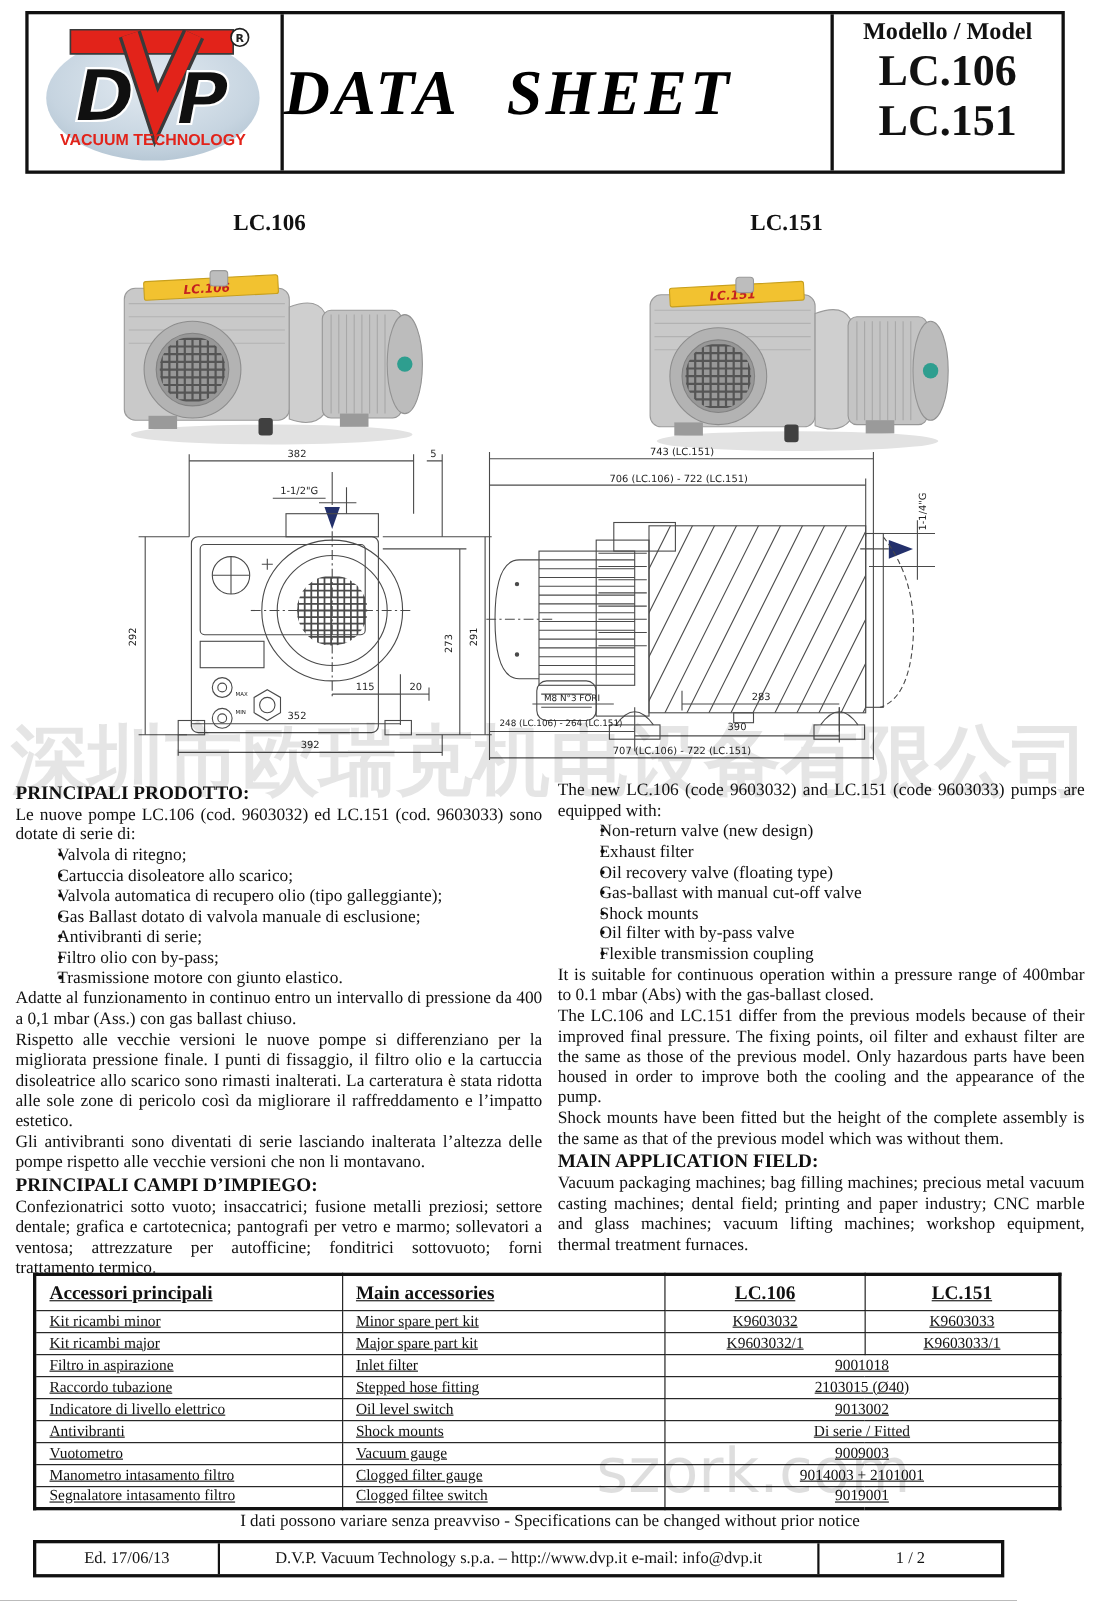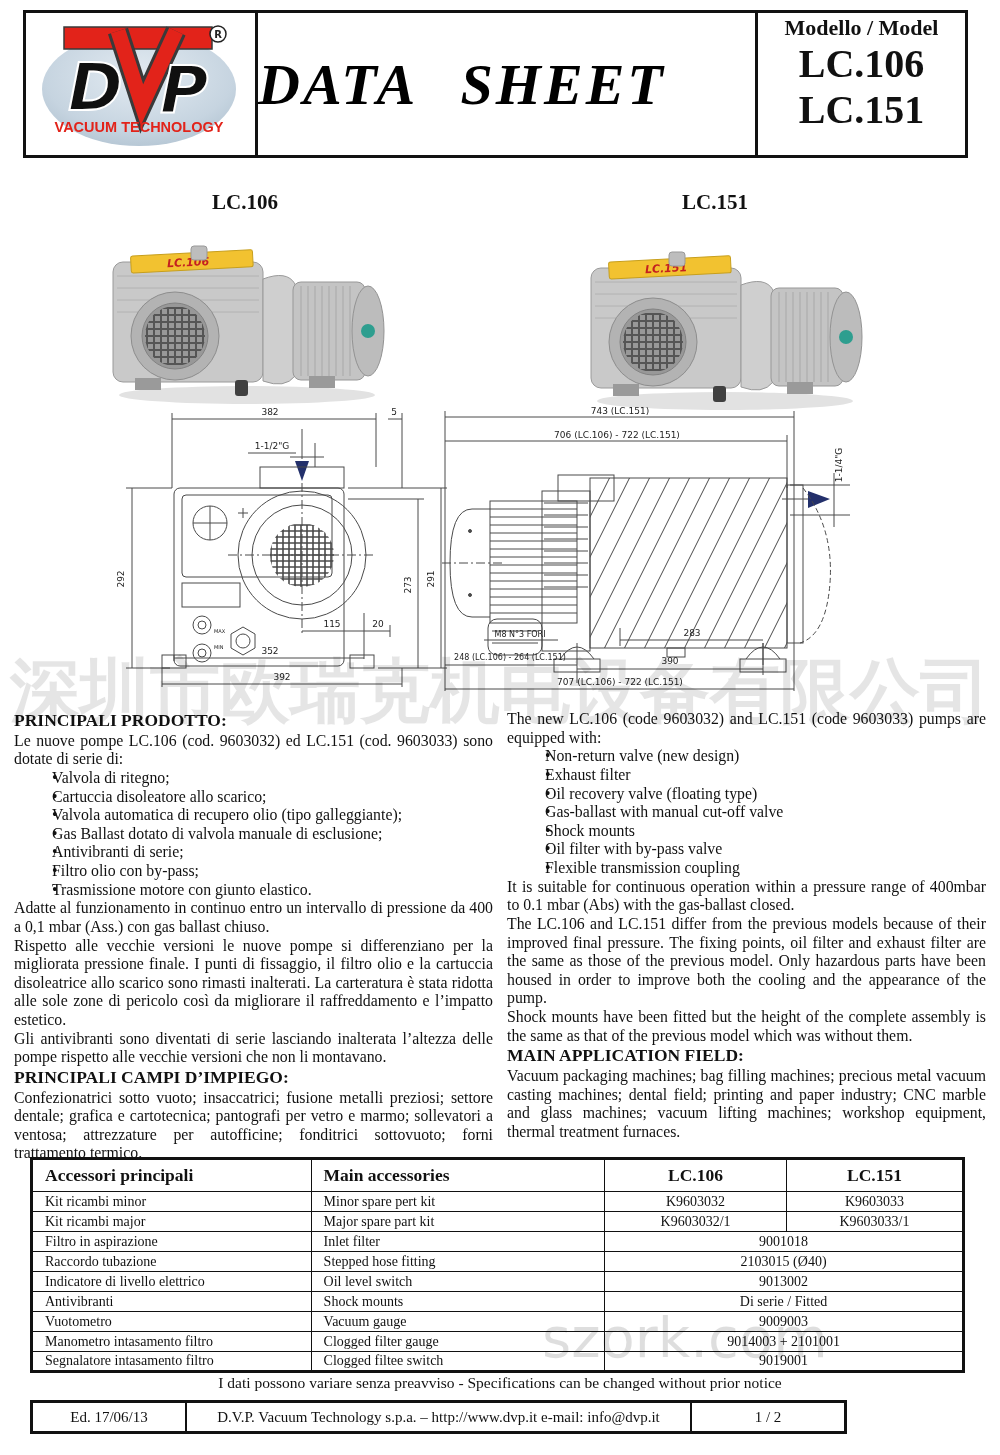--- a/index.html
+++ b/index.html
@@ -56,29 +56,29 @@
   .bullet { display:flex; text-align:left; }
   .bullet .mark { width:30px; padding-left:38px; flex:none; }
   .fields-head { }
   
   .acc-table {
     position:absolute; left:30px; top:1157px; width:935px;
     border-collapse:collapse; background:#fff; z-index:2;
     font-size:14px;
   }
   .acc-table th, .acc-table td { border:1.5px solid #111; }
-  .acc-table { border:3px solid #111; }
+  .acc-table { border:3px solid #111;text-decoration:underline; }
   .acc-table th { height:33px; font-size:17.5px; font-weight:bold; text-align:left; padding:0 12px; }
   .acc-table th.c, .acc-table td.c { text-align:center; }
   .acc-table td { height:20px; padding:0 12px; line-height:1; }
   .w1 { width:30%; } .w2 { width:31.5%; } .w3 { width:19.5%; } .w4 { width:19%; }
   .note { position:absolute; top:1374px; left:0; width:100%; text-align:center; font-size:15.5px; z-index:2; }
   
   .footer {
-    position:absolute; left:30px; top:1400px; width:817px; height:34px;
+    position:absolute; left:30px; top:1400px; width:883px; height:34px;
     border:3px solid #111; display:flex; background:#fff; z-index:11; font-size:15px;
   }
   .footer > div { display:flex; align-items:center; justify-content:center; }
   .f-ed { width:19%; border-right:2.5px solid #111; }
   .f-co { flex:1; }
   .f-pg { width:19%; border-left:2.5px solid #111; }
 </style>
 </head>
 <body>
 

